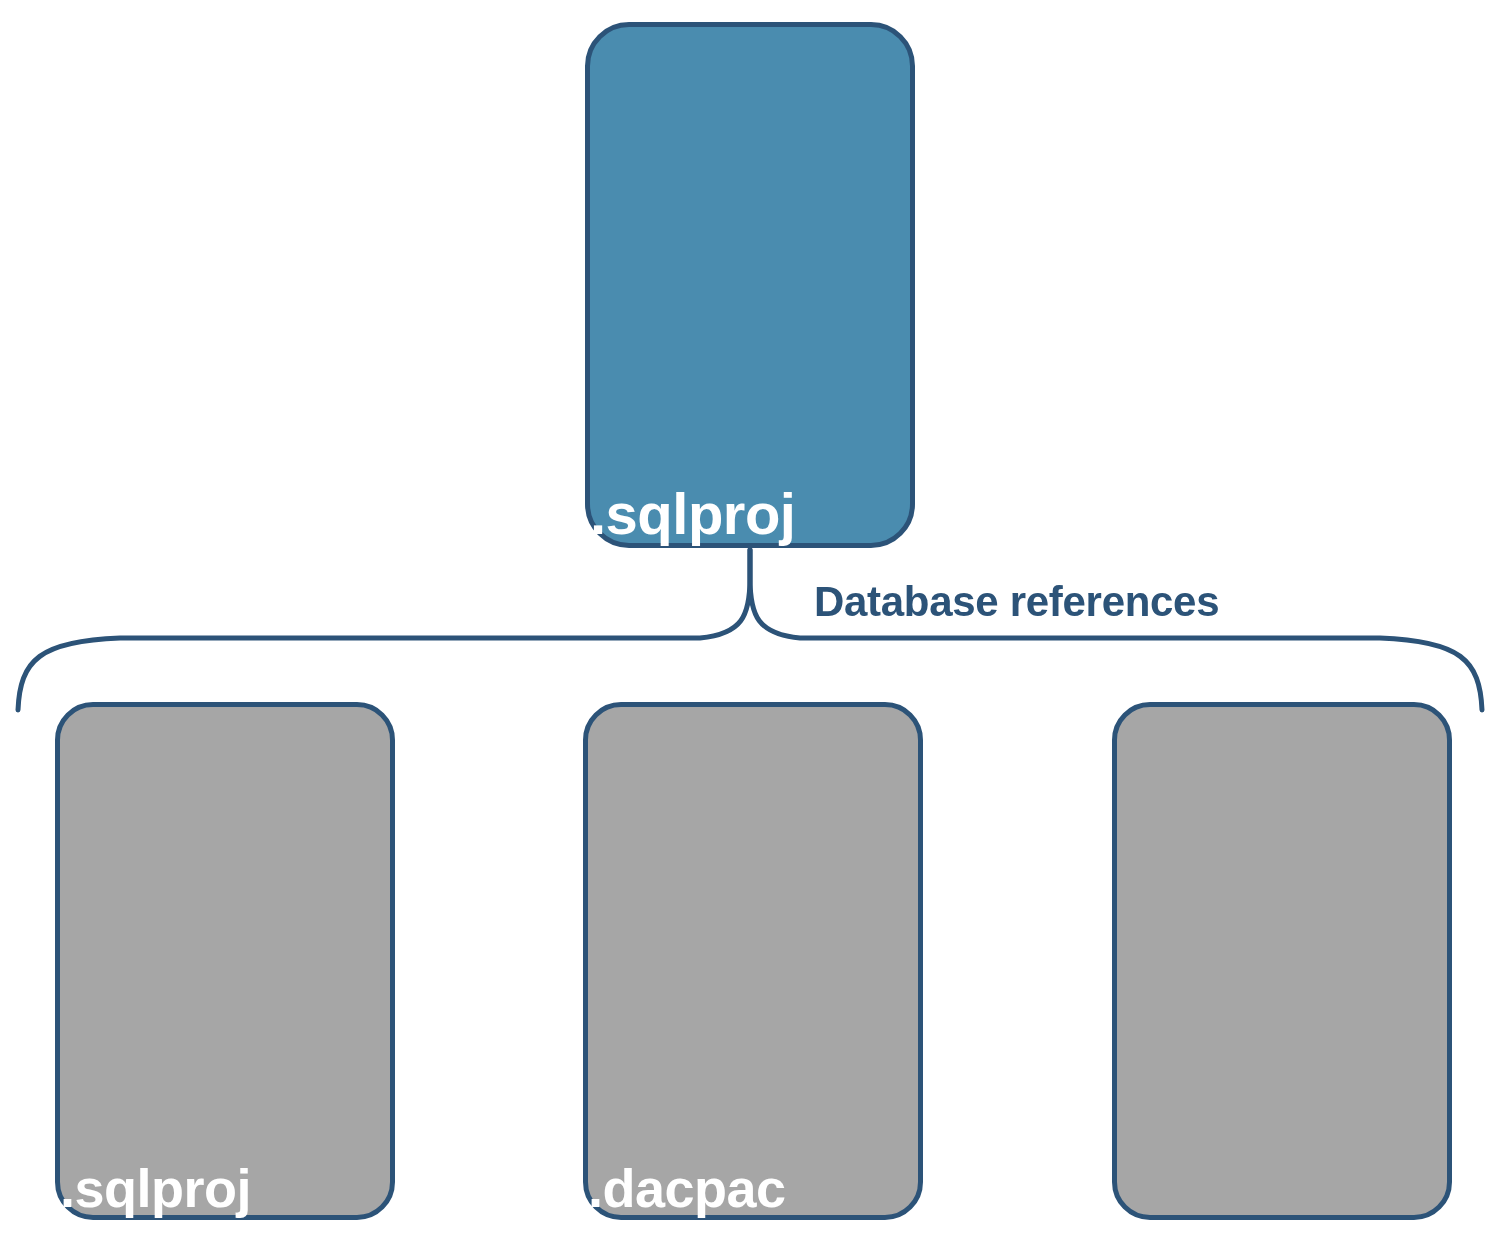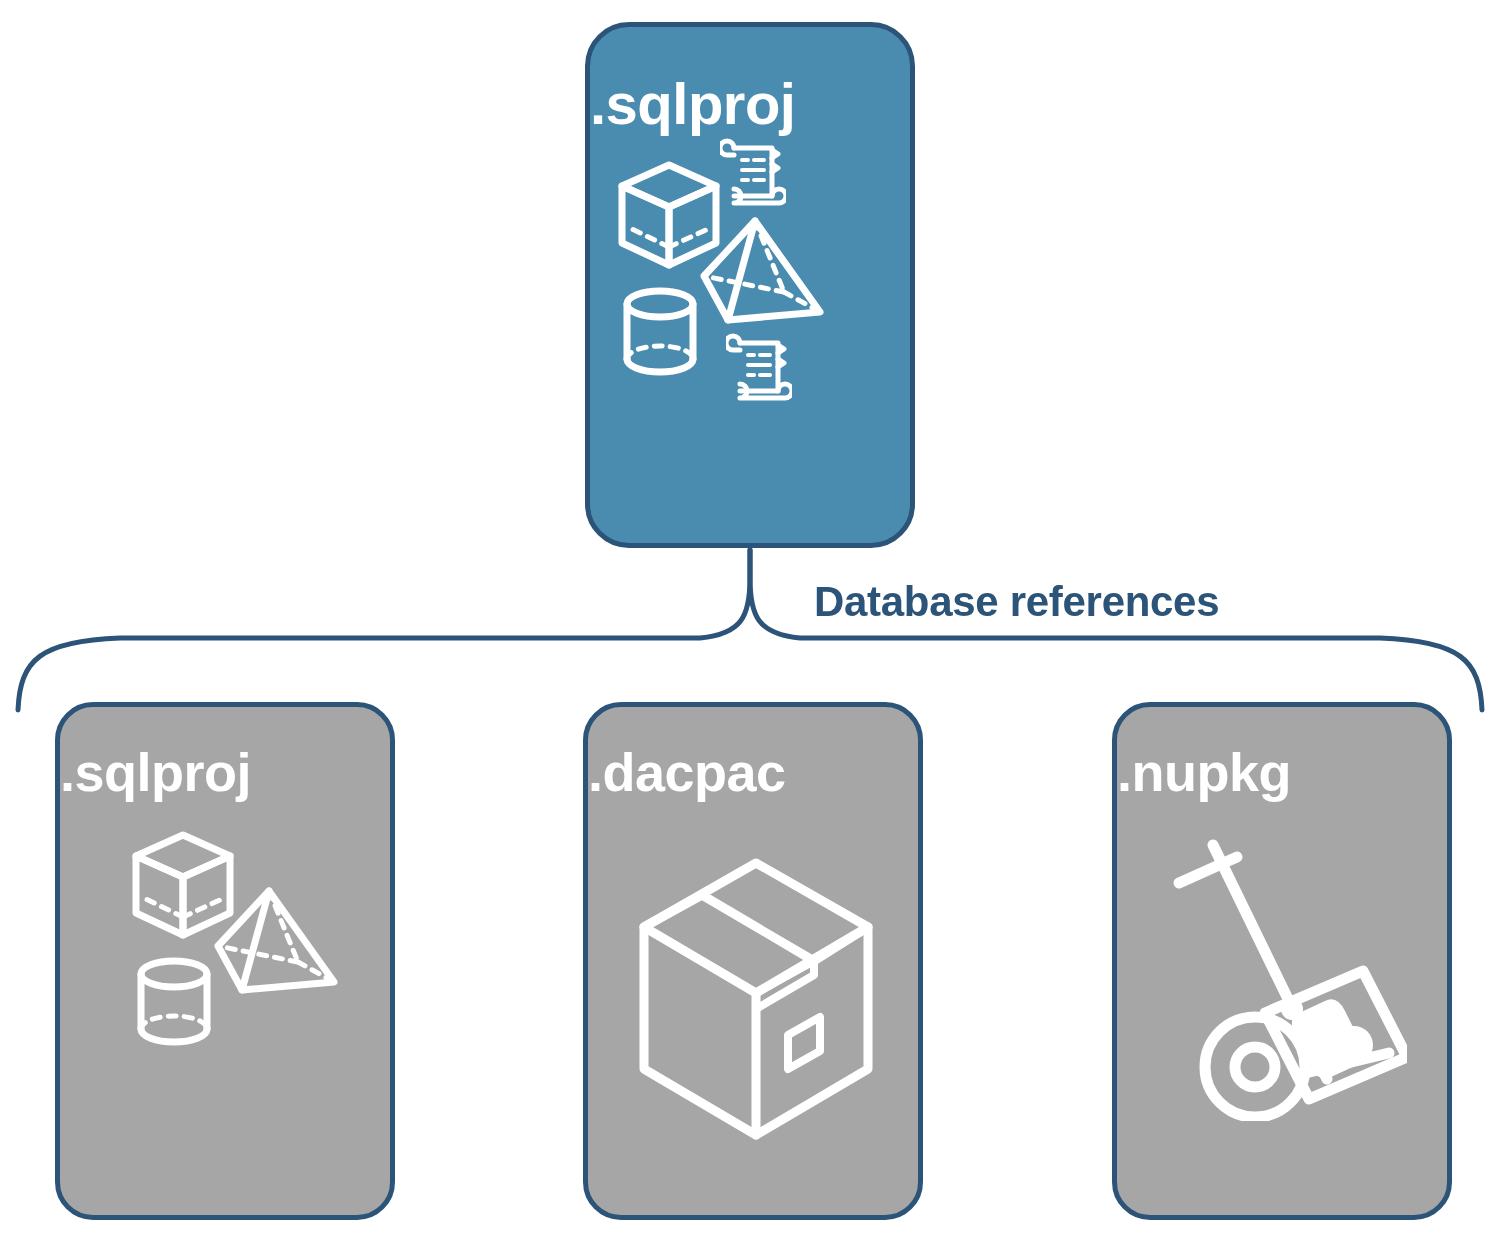--- a/index.html
+++ b/index.html
@@ -10,22 +10,22 @@
     overflow:hidden;
   }
   #stage{position:relative;width:1500px;height:1250px;}
 
   .card{
     position:absolute;
     box-sizing:border-box;
     border:5px solid #2C5378;
     border-radius:38px;
     display:flex;
-    flex-direction:column;
-    align-items:flex-start;
+    flex-direction:row;
+    align-items:flex-end;
   }
   .card.top{
     left:585px;top:22px;width:330px;height:526px;
     background:#4A8CAF;
     border-radius:44px;
   }
   .card.bottom{
     top:702px;width:340px;height:518px;
     background:#A6A6A6;
   }
@@ -175,21 +175,20 @@
         <path d="M178 106 L232 72"></path>
         <path d="M66 40 L8 72"></path>
         <path d="M178 106 L178 120 L120 154 L120 138 Z" stroke-width="8"></path>
         <path d="M152 180 L184 162 L184 196 L152 214 Z" stroke-width="8"></path>
       </svg>
 
     </div>
   </div>
 
   <div class="card bottom b3">
-    <div class="card-title">.nupkg</div>
     <div class="card-art">
 
       <svg style="left:40px;top:32px;" width="250" height="290" viewBox="0 0 250 290" fill="none" stroke="#ffffff" stroke-width="11" stroke-linejoin="round" stroke-linecap="round">
 
         <path d="M22 52 L80 26"></path>
 
         <path d="M56 14 L170 248"></path>
 
         <path d="M140 244 L232 222"></path>
 

